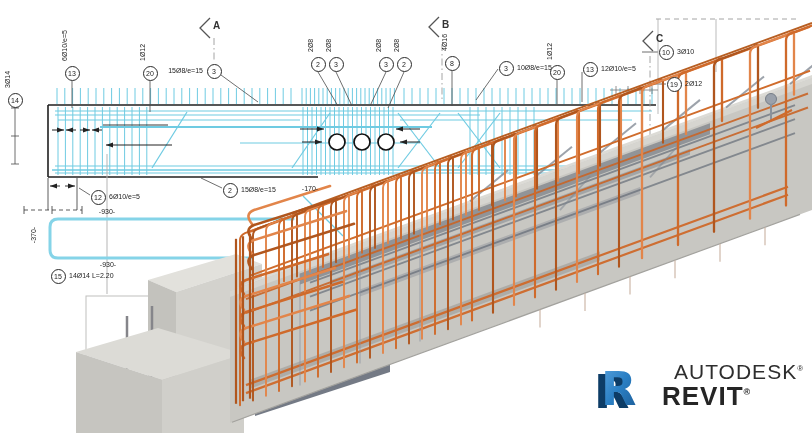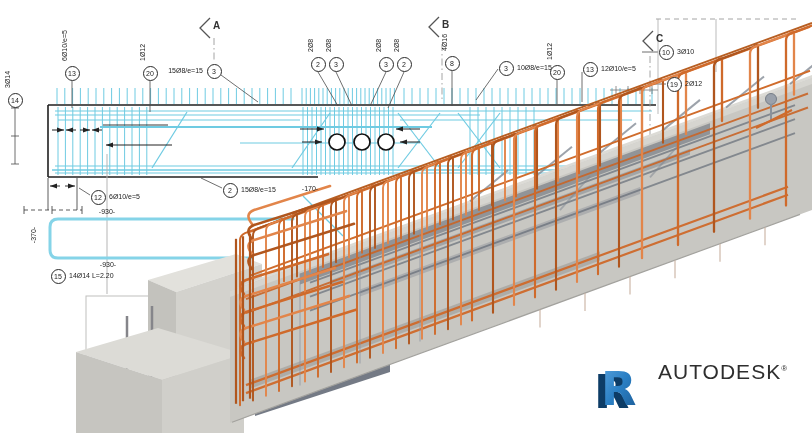--- a/index.html
+++ b/index.html
@@ -14,21 +14,21 @@
   .lbl.v{transform:rotate(-90deg);transform-origin:0 100%;}
   .lbl.l{transform:translateX(-100%);}
   .dim{position:absolute;font-size:7px;color:#222;white-space:nowrap;line-height:8px;}
   .dim.h{transform:translateX(-50%);}
   .dim.v{transform:rotate(-90deg);}
   .marker{position:absolute;}
   .marker svg{position:absolute;left:0;top:0;}
   .marker .mletter{position:absolute;left:15px;top:4px;font-size:10px;font-weight:bold;color:#333;}
   .logo{position:absolute;left:588px;top:350px;width:222px;height:76px;}
   .rvt{position:absolute;left:4px;top:7px;}
-  .brand{position:absolute;left:70px;top:10px;font-size:21px;letter-spacing:1px;color:#2e2e2e;}
+  .brand{position:absolute;left:86px;top:10px;font-size:21px;letter-spacing:1px;color:#2e2e2e;}
   .brand sup{font-size:8px;}
   .product{position:absolute;left:74px;top:31px;font-size:26px;font-weight:bold;letter-spacing:1px;color:#252525;}
   .product sup{font-size:9px;}
 </style>
 </head>
 <body>
 
 <div class="stage">
   <svg id="cad" width="812" height="433" viewBox="0 0 812 433">
       <g>
@@ -404,14 +404,15 @@
         <linearGradient id="rg" x1="0" y1="0" x2="1" y2="1">
           <stop offset="0" stop-color="#5aa3de"></stop>
           <stop offset="0.5" stop-color="#2a7fc4"></stop>
           <stop offset="1" stop-color="#1b5a94"></stop>
         </linearGradient>
       </defs>
       <text x="2" y="51" font-family="DejaVu Sans, sans-serif" font-size="46" font-weight="bold" fill="#0d3c66">R</text>
       <text x="9" y="48" font-family="DejaVu Sans, sans-serif" font-size="46" font-weight="bold" fill="url(#rg)">R</text>
     </svg>
     <div class="brand"><span>AUTODESK</span><sup>®</sup></div>
+    <div class="product"><span>REVIT</span><sup>®</sup></div>
   </div>
 </div>
 
 </body></html>

